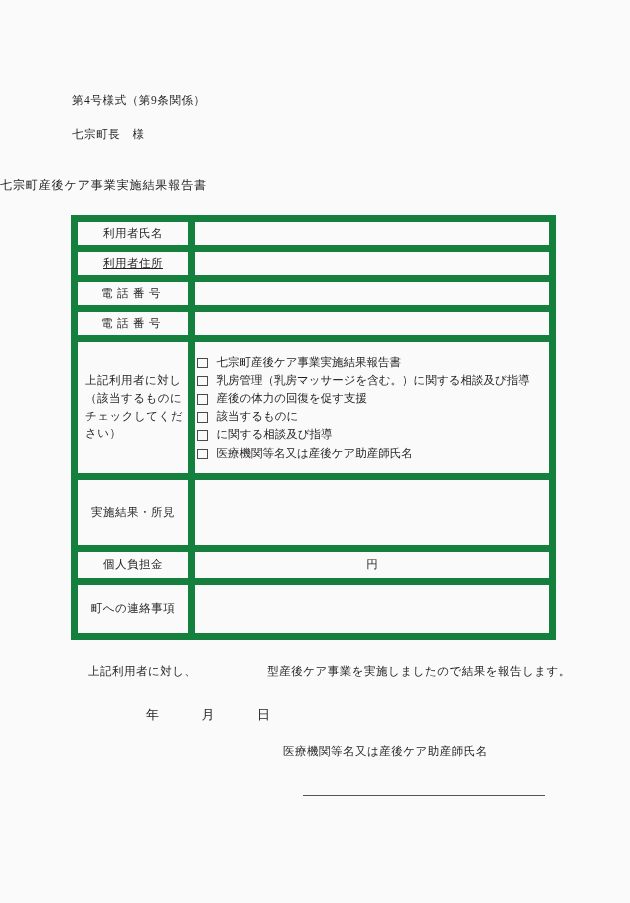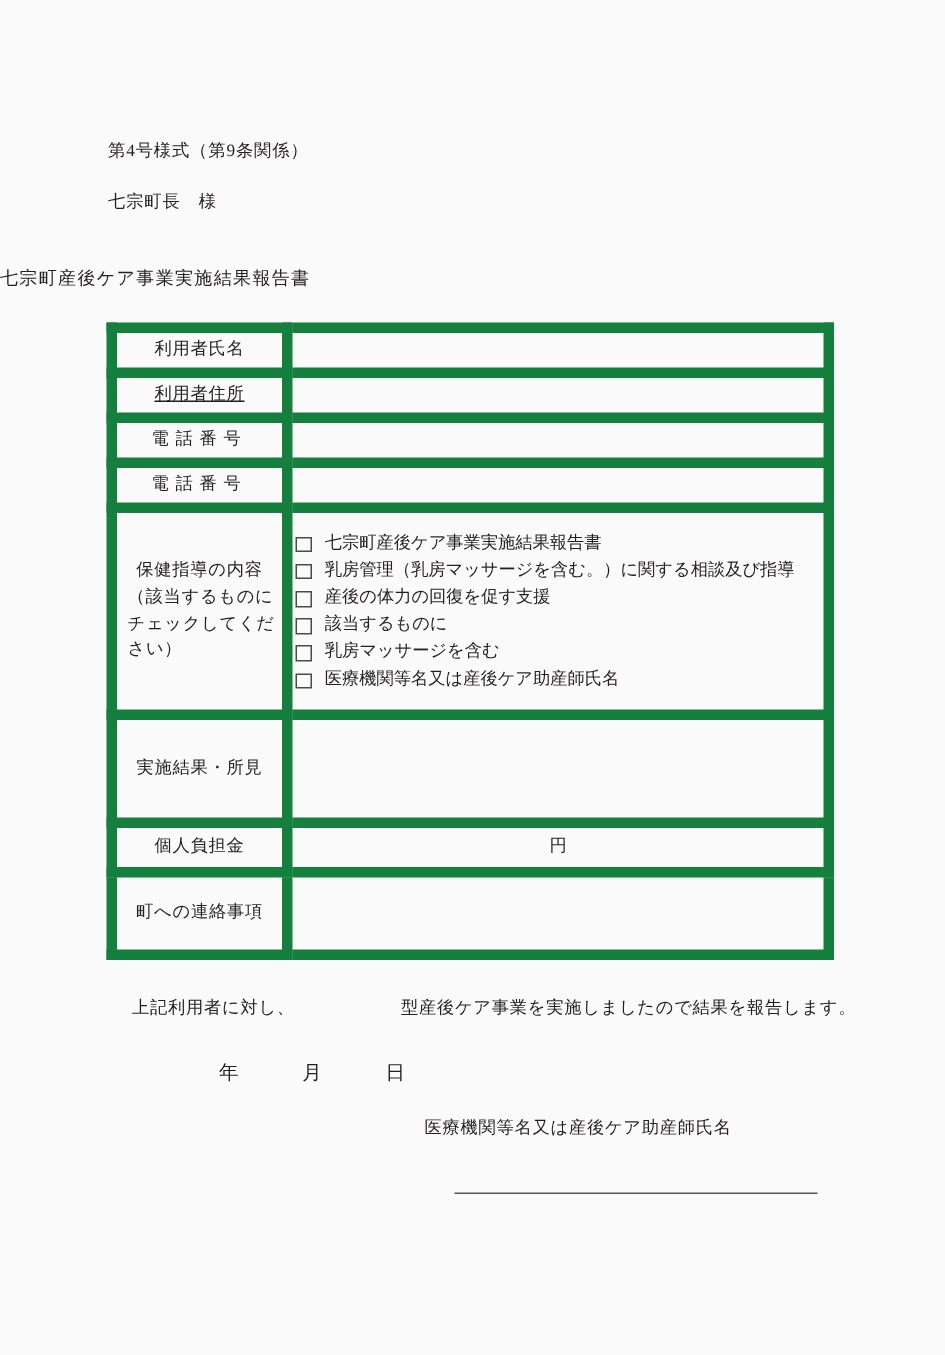--- a/index.html
+++ b/index.html
@@ -205,21 +205,21 @@
         <td class="value-cell"></td>
       </tr>
 
       <tr class="r-period">
         <td class="label-cell spaced">電話番号</td>
         <td class="value-cell"></td>
       </tr>
 
       <tr class="r-guide">
         <td class="label-cell block-label">
-          <span class="ln first">保健指導の内容</span>
+          <span class="ln first">上記利用者に対し</span>
           <span class="ln">（該当するものに</span>
           <span class="ln">チェックしてくだ</span>
           <span class="ln">さい）</span>
         </td>
         <td class="value-cell">
           <ul class="check-list">
             <li>
               <span class="checkbox-glyph"></span>
               <span>七宗町産後ケア事業実施結果報告書</span>
             </li>
@@ -230,21 +230,21 @@
             <li>
               <span class="checkbox-glyph"></span>
               <span>産後の体力の回復を促す支援</span>
             </li>
             <li>
               <span class="checkbox-glyph"></span>
               <span>該当するものに</span>
             </li>
             <li>
               <span class="checkbox-glyph"></span>
-              <span>乳房マッサージを含む</span>
+              <span>に関する相談及び指導</span>
             </li>
             <li>
               <span class="checkbox-glyph"></span>
               <span>医療機関等名又は産後ケア助産師氏名</span>
             </li>
           </ul>
         </td>
       </tr>
 
       <tr class="r-result">

